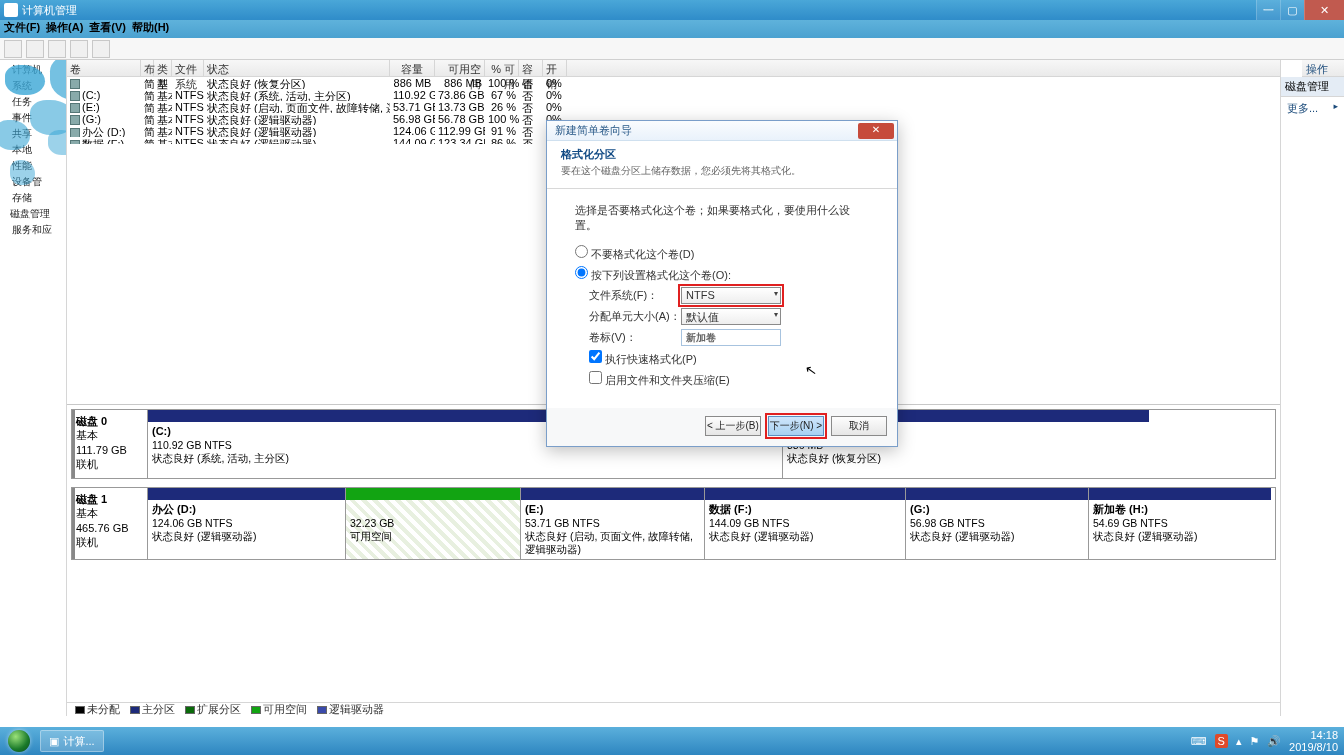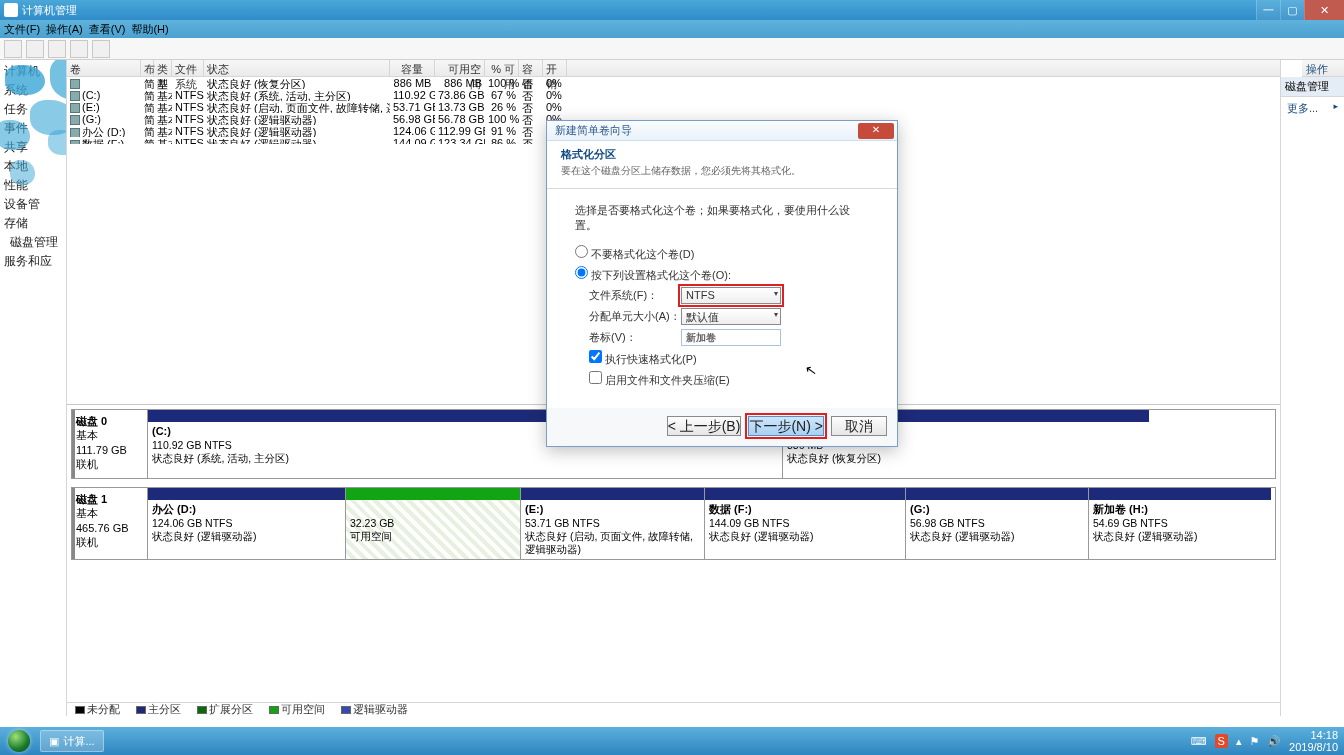--- a/index.html
+++ b/index.html
@@ -7,31 +7,31 @@
 
 
 .titlebar { height:20px; background:linear-gradient(#4aa7d8,#2f8cc9); display:flex; align-items:center; color:#fff; padding-left:4px; }
 .titlebar .ticon { width:14px; height:14px; background:#fff; border-radius:2px; margin-right:4px; }
 .titlebar .spacer { flex:1; }
 .winbtns { display:flex; height:100%; }
 .winbtn { width:24px; display:flex; align-items:center; justify-content:center; color:#fff; background:rgba(255,255,255,0.1); border-left:1px solid rgba(255,255,255,0.2); }
 .winbtn.close { background:#c15a4f; width:40px; }
 
 
-.menubar { height:18px; background:linear-gradient(#5fb2db,#4aa1d0); display:flex; align-items:center; padding-left:4px; color:#000; }
+.menubar { height:18px; background:linear-gradient(#5fb2db,#4aa1d0); display:flex; padding-left:4px; color:#000;font-weight:bold; }
 .menubar span { margin-right:6px; }
 
 
 .toolbar { height:22px; background:#f7f7f7; border-bottom:1px solid #d0d0d0; display:flex; align-items:center; padding-left:4px; gap:4px; }
 .toolbtn { width:18px; height:18px; border:1px solid #c8c8c8; background:#f0f0f0; }
 
 
 .main { display:flex; height:656px; }
 .leftpanel { width:67px; background:#fff; border-right:1px solid #d6d6d6; padding:2px 0; overflow:hidden; position:relative; }
-.leftpanel .node { padding:1px 4px; white-space:nowrap; color:#222; font-size:12px; }
+.leftpanel .node { padding:1px 12px; white-space:nowrap; color:#222; font-size:10px; }
 .leftpanel .splat { position:absolute; inset:0; pointer-events:none; }
 .leftpanel .blob { position:absolute; background:#3aa6d6; opacity:0.8; border-radius:40% 60% 50% 50%; }
 
 .center { flex:1; display:flex; flex-direction:column; }
 .rightpanel { width:64px; background:#fff; border-left:1px solid #d6d6d6; }
 .rightpanel .hdr { height:17px; background:linear-gradient(#f7f7f7,#eaeaea); border-bottom:1px solid #d6d6d6; padding:2px 4px; color:#1a4a7a; font-weight:normal;margin-left:21px; }
 .rightpanel .sec { padding:2px 4px; background:#e4ecf5; border-bottom:1px solid #d6d6d6; }
 .rightpanel .itm { padding:4px 6px; color:#1a4a7a; }
 .rightpanel .itm .arrow { float:right; font-size:9px; }
 
@@ -55,42 +55,42 @@
 .diskhdr .bar { position:absolute; left:0; top:0; bottom:0; width:3px; background:#888; }
 .diskparts { flex:1; display:flex; }
 .part { border-right:1px solid #999; padding:0; display:flex; flex-direction:column; }
 .part:last-child { border-right:none; }
 .part .phdr { height:12px; }
 .part .pbody { flex:1; padding:3px 4px; line-height:1.25; font-size:10.5px; }
 .blue .phdr{background:#1d2a7a} .green .phdr{background:#12a412}
 .part.hatch .pbody { background:repeating-linear-gradient(45deg,#fff,#fff 4px,#e8f0e0 4px,#e8f0e0 8px); }
 
 
-.legend { height:14px; padding:2px 8px; font-size:10px; color:#333; display:flex; gap:16px; align-items:center; border-top:1px solid #d6d6d6; }
+.legend { height:14px; padding:2px 8px; font-size:10px; color:#333; display:flex; gap:10px; align-items:center; border-top:1px solid #d6d6d6; }
 .legend .sw { width:10px; height:8px; display:inline-block; border:1px solid #666; margin-right:2px; vertical-align:middle; }
 
 
 .dialog { position:absolute; left:546px; top:120px; width:352px; background:#fff; border:1px solid #7a9ec9; box-shadow:0 4px 16px rgba(0,0,0,0.25); }
 .dlgtitle { height:20px; background:linear-gradient(#fafcfe,#e9f2fb); border-bottom:1px solid #cfe0ef; display:flex; align-items:center; padding-left:8px; color:#2a5a88; }
 .dlgtitle .spacer{flex:1}
 .dlgclose { width:36px; height:16px; background:#c64b3b; color:#fff; text-align:center; line-height:14px; border-radius:2px; margin-right:3px; font-size:10px; }
 .dlghead { padding:6px 14px 10px; background:#fff; border-bottom:1px solid #d8d8d8; }
 .dlghead .t1 { color:#114a84; font-weight:bold; margin-bottom:2px; }
 .dlghead .t2 { color:#666; font-size:10px; }
 .dlgcontent { padding:14px 28px 18px; color:#333; font-size:11px; }
 .dlgrow { display:flex; align-items:center; margin:4px 0 4px 14px; }
 .dlgrow label { width:92px; color:#333; }
 .dlgrow .field { flex:1; }
 .combo { width:100px; height:17px; border:1px solid #8a8a8a; background:linear-gradient(#fff,#eee); padding:1px 14px 1px 4px; position:relative; font-size:10px; }
 .combo.redbox{ outline:2px solid #e02020; outline-offset:1px; }
 .combo::after { content:"▾"; position:absolute; right:2px; top:1px; color:#444; font-size:8px; }
 .txtin { width:100px; height:17px; border:1px solid #a7c3df; padding:1px 4px; background:#fff; font-size:10px; color:#666;font-weight:bold; }
 .chk { margin:4px 0 2px 14px; }
 .dlgbtns { padding:8px 10px 10px; text-align:right; background:#f7f8f9; }
-.btn { display:inline-block; min-width:56px; height:20px; line-height:18px; border:1px solid #8a8a8a; background:linear-gradient(#fdfdfd,#e6e6e6); text-align:center; margin-left:4px; font-size:14px; color:#222; }
+.btn { display:inline-block; min-width:56px; height:20px; line-height:18px; border:1px solid #8a8a8a; background:linear-gradient(#fdfdfd,#e6e6e6); text-align:center; margin-left:4px; font-size:10px; color:#222; }
 .btn.primary { background:linear-gradient(#cfe6fb,#a7d1f2); border-color:#5a8fc2; }
 .btn.redbox { outline:2px solid #e02020; outline-offset:1px; }
 
 
 .taskbar { position:absolute; left:0; right:0; bottom:0; height:28px; background:linear-gradient(#5bb0dc,#2e86c0); display:flex; align-items:center; }
 .startbtn { width:38px; height:28px; display:flex; align-items:center; justify-content:center; }
 .orb { width:22px; height:22px; border-radius:50%; background:radial-gradient(circle at 35% 30%,#9be27a,#1a7a2a 60%,#0a4a1a); box-shadow:0 0 4px rgba(255,255,255,0.5); }
 .taskbtn { height:22px; margin:0 2px; padding:0 8px; background:rgba(255,255,255,0.22); border:1px solid rgba(255,255,255,0.35); border-radius:2px; display:flex; align-items:center; color:#fff; gap:4px; }
 .tray { margin-left:auto; display:flex; align-items:center; gap:8px; padding-right:6px; color:#fff; font-size:10px; }
 .clock { text-align:right; line-height:1.1; }

